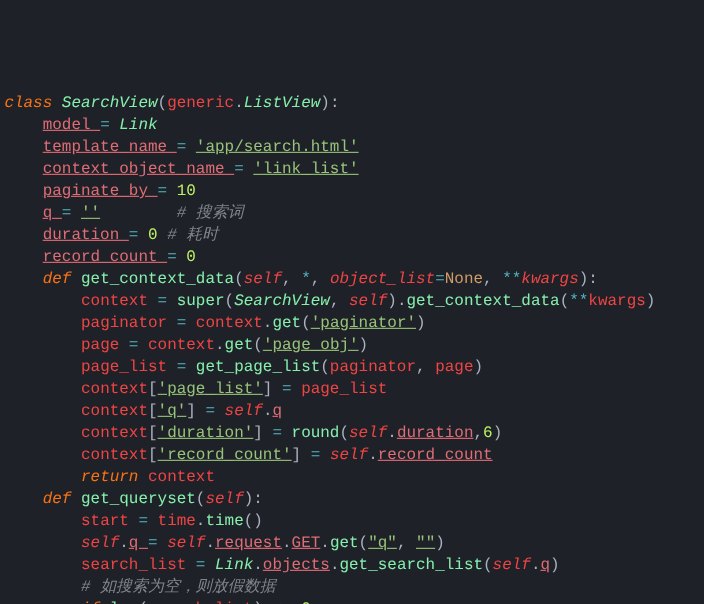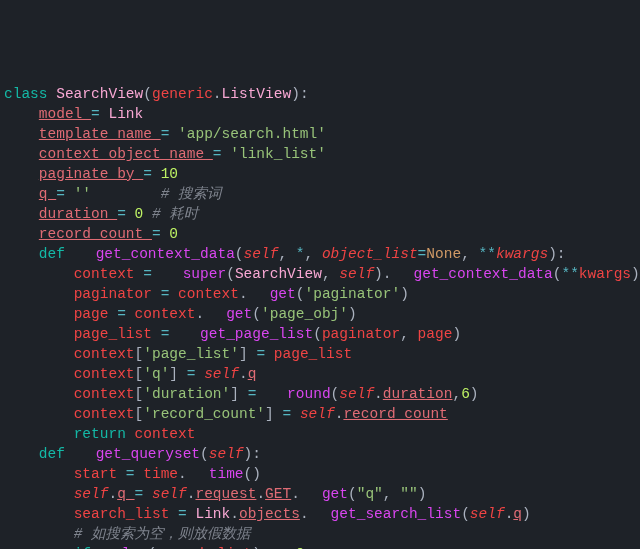--- a/index.html
+++ b/index.html
@@ -11,26 +11,26 @@
     line-height: 20px;
     color: #d6d6d6;
     white-space: pre;
     width: 640px;
     height: 549px;
     overflow: hidden;
   }
   .code {
     padding: 4px 0 0 4px;
   }
-  .kw { color: #14b8a6; }      
-  .cls { color: #f9a8d4; }                          
-  .fn { color: #d946ef; margin-left: 22px; }                           
+  .kw { color: #f97316; font-style: italic; }      
+  .cls { color: #86efac; font-style: italic; }                          
+  .fn { color: #86efac; }                           
   .param { color: #ef4444; font-style: italic; }    
   .op { color: #56b6c2; }                           
-  .str { color: #98c379; }                          
+  .str { color: #98c379; text-decoration: underline; }                          
   .num { color: #bef264; }                          
   .attr { color: #e06c75; text-decoration: underline; }                         
   .cmt { color: #7f848e; font-style: italic; font-family: Liberation Mono, monospace; }      
   .none { color: #d19a66; }                         
   .pun { color: #abb2bf; }                          
   .plain { color: #ef4444; }
 </style>
 </head>
 <body>
 

